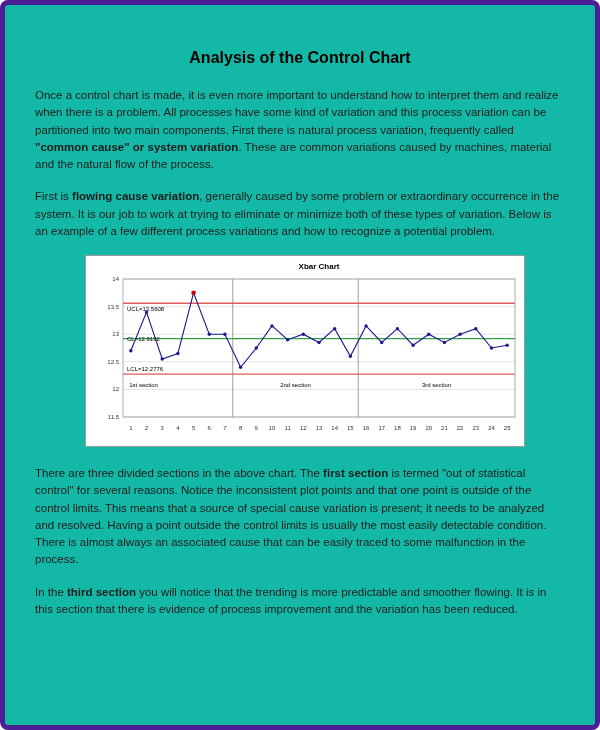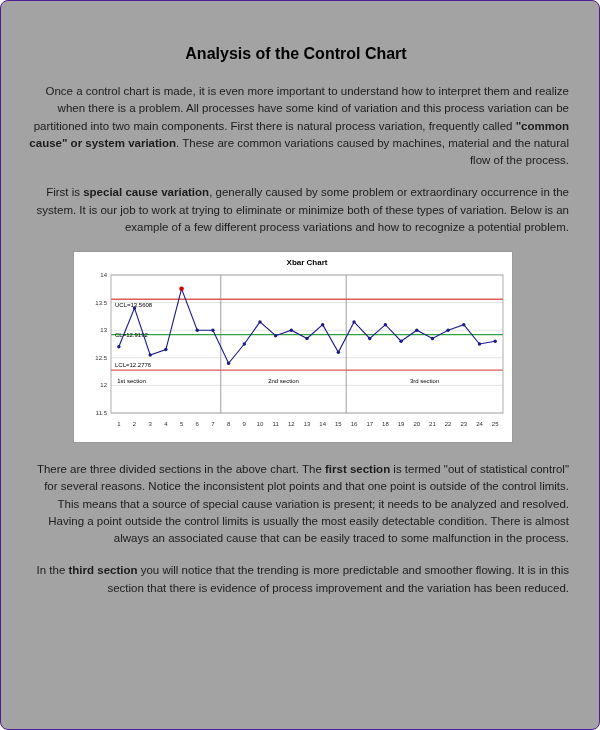--- a/index.html
+++ b/index.html
@@ -1,34 +1,34 @@
 <!DOCTYPE html>
 <html><head>
 <meta charset="utf-8">
 <style>
   html,body{margin:0;padding:0;background:#ffffff;}
   body{width:600px;height:730px;font-family:"Liberation Sans",sans-serif;color:#1c1c1c;}
-  .page{box-sizing:border-box;width:600px;height:730px;background:#a3a3a3;
-        border:1px solid #4c1d95;border-radius:8px;padding:26px 30px 10px 22px;overflow:hidden;}
+  .page{box-sizing:border-box;width:600px;height:730px;background:#14b8a6;
+        border:5px solid #4c1d95;border-radius:8px;padding:26px 30px 10px 30px;overflow:hidden;}
   h1.doc-title{font-size:16px;font-weight:bold;text-align:center;margin:18px 0 20px 0;color:#000;}
-  p.doc-par{font-size:11.5px;line-height:1.5;margin:0 0 15px 0;text-align:right;}
+  p.doc-par{font-size:11.5px;line-height:1.5;margin:0 0 15px 0;text-align:left;}
   p.doc-par b{font-weight:bold;}
   .figure{margin:4px 0 18px 50px;width:440px;}
   .figure svg{display:block;}
 </style>
 </head>
 <body>
 
 <div class="page">
 
   <h1 class="doc-title">Analysis of the Control Chart</h1>
 
   <p class="doc-par"><span>Once a control chart is made, it is even more important to understand how to interpret them and realize when there is a problem. All processes have some kind of variation and this process variation can be partitioned into two main components. First there is natural process variation, frequently called </span><b>"common cause" or system variation</b><span>. These are common variations caused by machines, material and the natural flow of the process.</span></p>
 
-  <p class="doc-par"><span>First is </span><b>special cause variation</b><span>, generally caused by some problem or extraordinary occurrence in the system. It is our job to work at trying to eliminate or minimize both of these types of variation. Below is an example of a few different process variations and how to recognize a potential problem.</span></p>
+  <p class="doc-par"><span>First is </span><b>flowing cause variation</b><span>, generally caused by some problem or extraordinary occurrence in the system. It is our job to work at trying to eliminate or minimize both of these types of variation. Below is an example of a few different process variations and how to recognize a potential problem.</span></p>
 
   <div class="figure">
     <svg id="chart-svg" width="440" height="192" viewBox="0 0 440 192">
         <rect x="0.5" y="0.5" width="439" height="191" fill="#ffffff" stroke="#999999"></rect>
         <text x="234" y="14" text-anchor="middle" font-size="8" font-weight="bold" font-family="Liberation Sans, sans-serif" fill="#000">Xbar Chart</text>
         <line x1="38" y1="162" x2="430" y2="162" stroke="#d9d9d9" stroke-width="0.7"></line>
         <text x="34" y="164" text-anchor="end" font-size="6" font-family="Liberation Sans, sans-serif" fill="#333">11.5</text>
         <line x1="38" y1="134.4" x2="430" y2="134.4" stroke="#d9d9d9" stroke-width="0.7"></line>
         <text x="34" y="136.4" text-anchor="end" font-size="6" font-family="Liberation Sans, sans-serif" fill="#333">12</text>
         <line x1="38" y1="106.8" x2="430" y2="106.8" stroke="#d9d9d9" stroke-width="0.7"></line>

